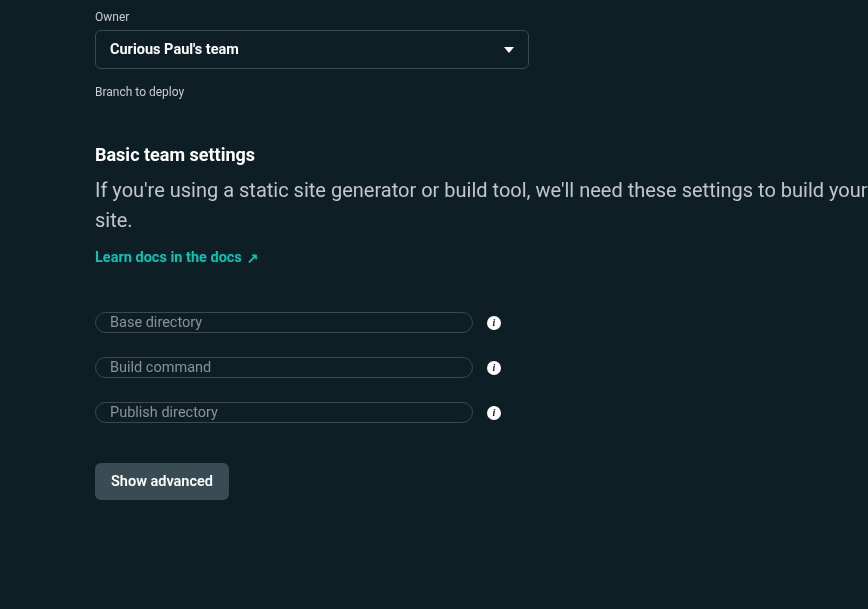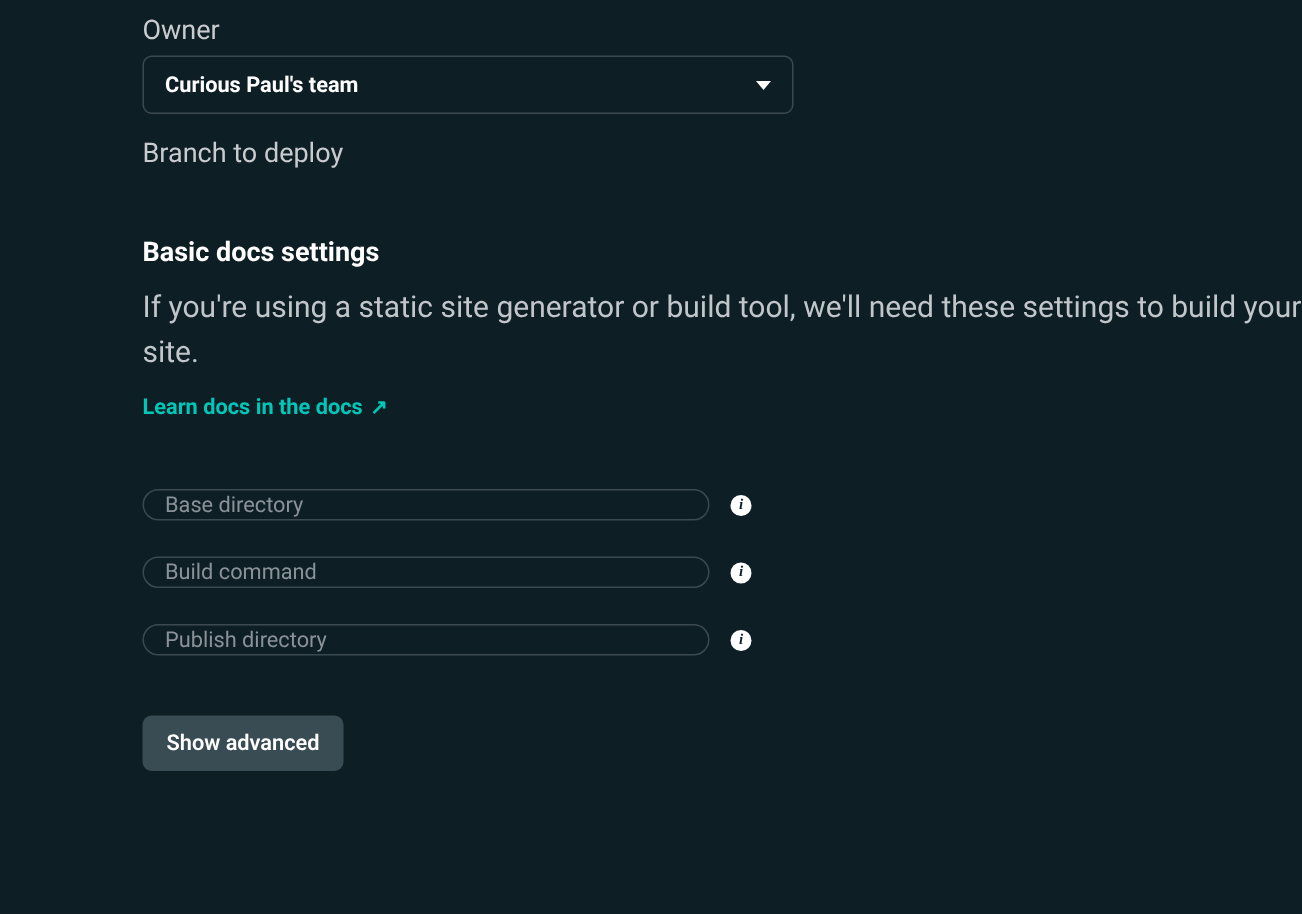--- a/index.html
+++ b/index.html
@@ -12,21 +12,21 @@
       color: #e6e6e6;
       font-family: -apple-system, BlinkMacSystemFont, "Segoe UI", Roboto, Helvetica, Arial, sans-serif;
       width: 868px;
       height: 609px;
       padding: 10px 0 0 95px;
     }
     .field-group {
       margin-bottom: 16px;
     }
     .field-label {
-      font-size: 18px;
+      font-size: 12px;
       color: #c9ccce;
       margin-bottom: 6px;
       display: block;
     }
     .select-wrapper {
       position: relative;
       width: 434px;
     }
     .select-box {
       width: 100%;
@@ -151,21 +151,21 @@
           </svg>
       </span>
     </div>
   </div>
 </div>
 
 <div class="field-group">
   <label class="field-label">Branch to deploy</label>
 </div>
 
-<h2 class="section-heading">Basic docs settings</h2>
+<h2 class="section-heading">Basic team settings</h2>
 <p class="section-description">If you're using a static site generator or build tool, we'll need these settings to build your site.</p>
 <a class="learn-more">
   <span>Learn docs in the docs</span>
   <span class="arrow-icon">↗</span>
 </a>
 
 <div class="input-row first">
   <input type="text" class="text-input" placeholder="Base directory" style="">
   <div class="info-icon">i</div>
 </div>

